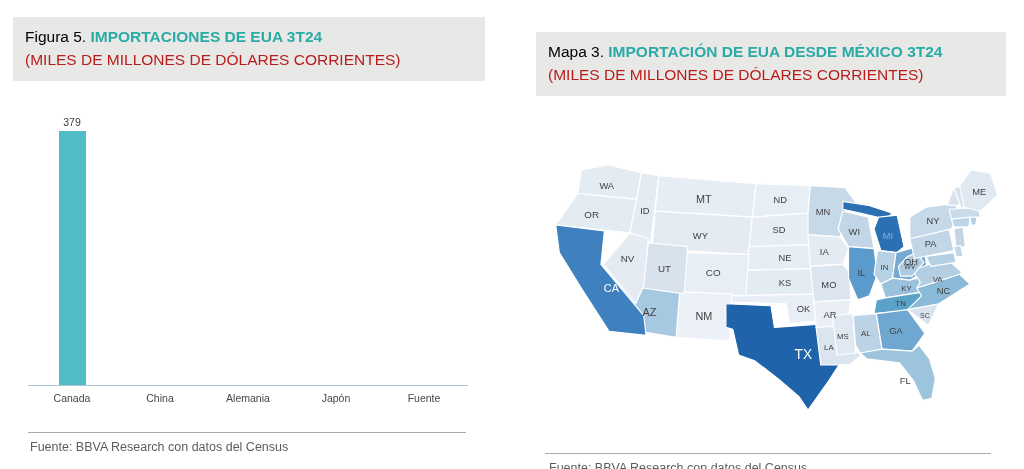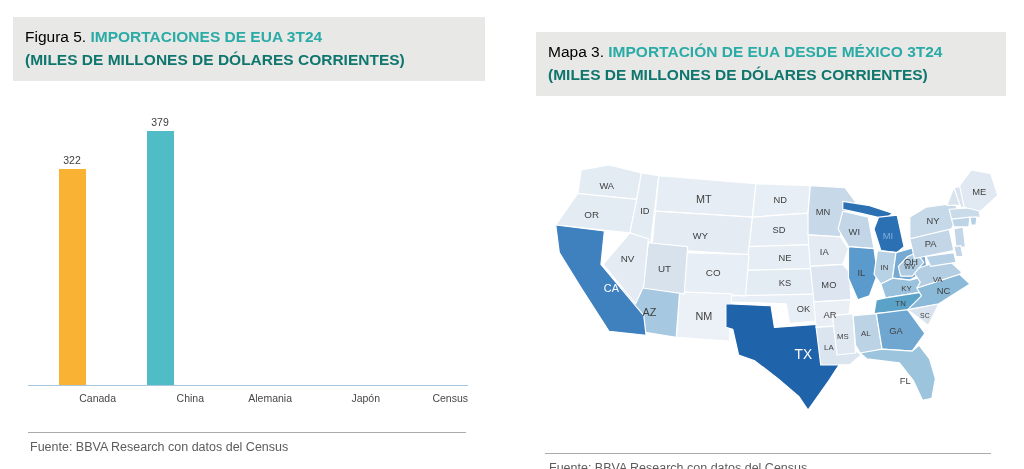--- a/index.html
+++ b/index.html
@@ -3,30 +3,30 @@
 <meta charset="utf-8">
 <style>
   html,body{margin:0;padding:0;}
   body{font-family:"Liberation Sans", sans-serif; background:#ffffff;}
   .page{position:relative;width:1024px;height:469px;background:#ffffff;overflow:hidden;border-radius:19px;}
   .col{position:absolute;top:0;}
   .col-left{left:13px;top:17px;width:472px;}
   .col-right{left:536px;top:32px;width:470px;}
   .header-box{background:#E8E8E6;padding:8px 12px 9px 12px;font-size:15.5px;line-height:1.5;}
   .hb-title{color:#2BABA6;font-weight:bold;}
-  .hb-sub{color:#0f766e;display:block;font-weight:bold;}
+  .hb-sub{color:#b91c1c;display:block;}
   
   .chart-wrap{margin-left:15px;width:440px;}
   .bars-area{display:flex;align-items:flex-end;height:304px;}
   .bar-group{width:88px;display:flex;flex-direction:column;align-items:center;justify-content:flex-start;}
   .bar-value{font-size:10.5px;color:#404040;margin-bottom:3px;}
   .bar-rect{width:27px;}
   .axis-line{width:440px;border-top:1.5px solid #A9C6DC;}
   .cats-row{display:flex;margin-top:6px;}
-  .cat-label{width:88px;text-align:right;font-size:10.5px;color:#474747;}
+  .cat-label{width:88px;text-align:center;font-size:10.5px;color:#474747;}
   
   .footer{margin-top:0;}
   .footer-rule{border:none;border-top:1px solid #ABABAB;margin:0;}
   .footer-text{display:block;font-size:12.5px;color:#5C5C5C;margin-top:7px;}
   .fl .footer-rule{width:438px;margin-left:15px;margin-top:28px;}
   .fl .footer-text{margin-left:17px;}
   .fr .footer-rule{width:446px;margin-left:9px;margin-top:35px;}
   .fr .footer-text{margin-left:13px;}
   .map-wrap{margin-top:64px;width:470px;height:258px;}
   svg text{font-family:"Liberation Sans", sans-serif;}
@@ -38,35 +38,31 @@
 
   <div class="col col-left">
     <div class="header-box">
       <span>Figura 5. </span><span class="hb-title">IMPORTACIONES DE EUA 3T24</span>
       <span class="hb-sub">(MILES DE MILLONES DE DÓLARES CORRIENTES)</span>
     </div>
 
     <div class="chart-wrap">
       <div class="bars-area" id="bars-area">
           <div class="bar-group">
-            <div class="bar-value">322</div>
-            <div class="bar-rect" style="height: 216px; background: rgb(249, 178, 51);"></div>
-          </div>
-          <div class="bar-group">
             <div class="bar-value">379</div>
             <div class="bar-rect" style="height: 254px; background: rgb(80, 189, 198);"></div>
           </div>
         </div>
       <div class="axis-line"></div>
       <div class="cats-row" id="cats-row">
           <div class="cat-label">Canada</div>
           <div class="cat-label">China</div>
           <div class="cat-label">Alemania</div>
           <div class="cat-label">Japón</div>
-          <div class="cat-label">Census</div>
+          <div class="cat-label">Fuente</div>
         </div>
     </div>
 
     <div class="footer fl">
       <hr class="footer-rule">
       <span class="footer-text">Fuente: BBVA Research con datos del Census</span>
     </div>
   </div>
 
   <div class="col col-right">

